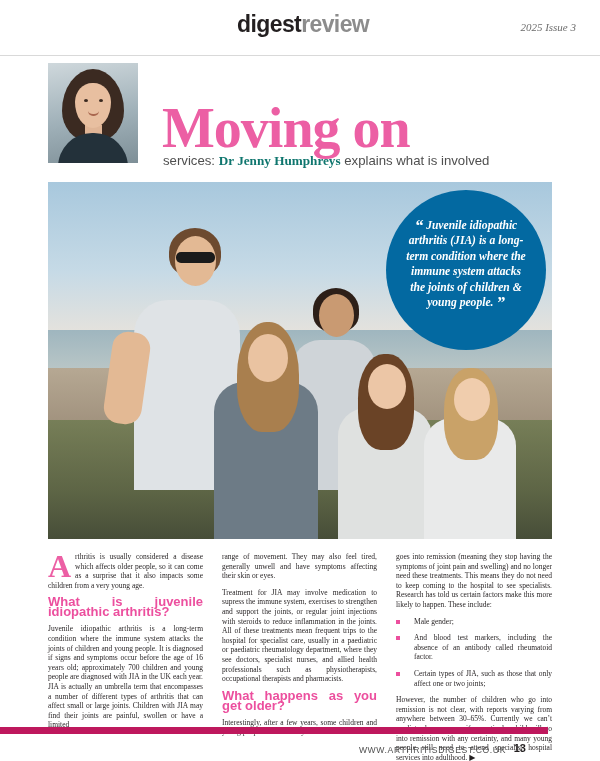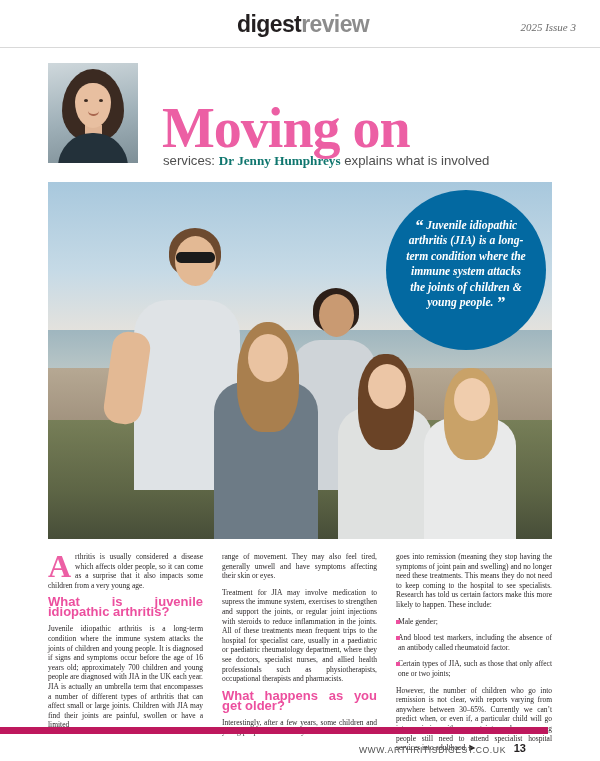--- a/index.html
+++ b/index.html
@@ -12,21 +12,21 @@
     color: #231f20;
     position: relative;
     overflow: hidden;
   }
 
   
   .masthead {
     position: absolute;
     left: 0; top: 0;
     width: 600px;
-    height: 48px;
+    height: 56px;
     border-bottom: 1px solid #d9d9d9;
   }
   .masthead-title {
     position: absolute;
     left: 237px; top: 11px;
     font-family: "Liberation Sans", sans-serif;
     font-size: 23px;
     font-weight: bold;
     letter-spacing: -0.6px;
   }
@@ -223,21 +223,21 @@
     padding: 1px 4px 0 0;
   }
   .subhead {
     font-family: "Liberation Sans", sans-serif;
     font-weight: bold;
     font-size: 13px;
     line-height: 10px;
     color: #ec4f9e;
     margin: 0 0 3px 0;
   }
-  .bullet-item { position: relative; padding-left: 2px; margin: 0 0 3px 0; }
+  .bullet-item { position: relative; padding-left: 18px; margin: 0 0 3px 0; }
   .bullet-item::before {
     content: "";
     position: absolute;
     left: 0; top: 3px;
     width: 4px; height: 4px;
     background: #ec4f9e;
   }
   .arrow { color: #231f20; font-size: 8px; }
 
   

